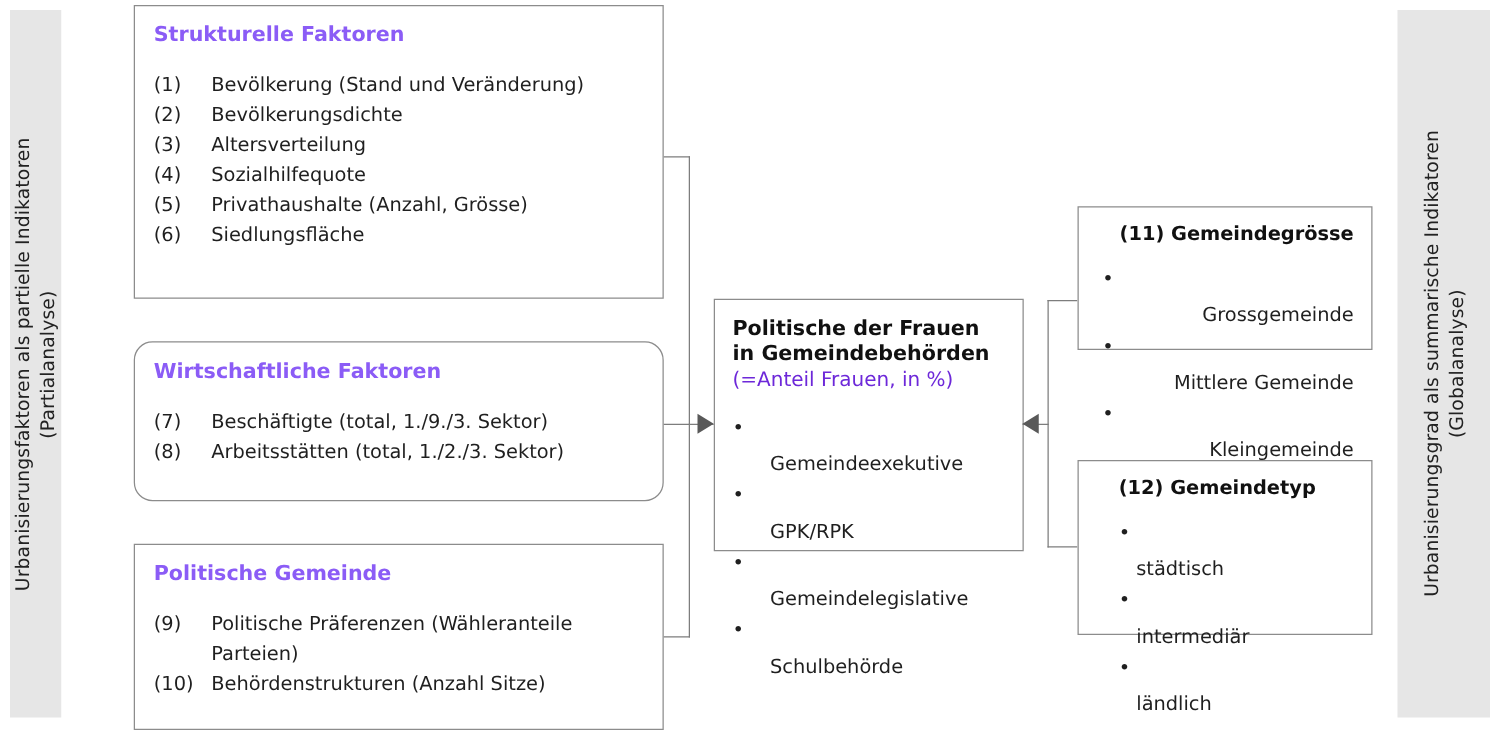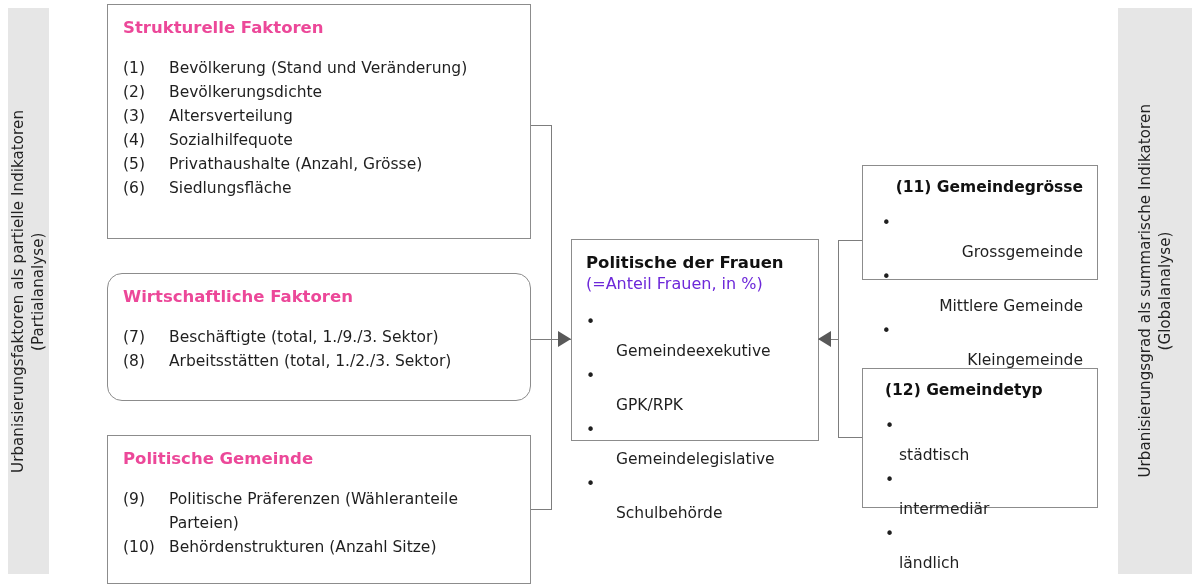--- a/index.html
+++ b/index.html
@@ -43,21 +43,21 @@
   
   .box {
     position: absolute;
     background: #ffffff;
     border: 1.3px solid #8c8c8c;
     box-sizing: border-box;
   }
   .box-title {
     font-weight: bold;
     font-size: 16.5px;
-    color: #ec4899;
+    color: #8b5cf6;
     line-height: 1.25;
   }
   .box-title-sm {
     font-weight: bold;
     font-size: 15.5px;
     color: #111111;
     line-height: 1.25;
   }
 
   
@@ -122,21 +122,21 @@
   #box-center .center-sub {
     font-size: 16px;
     line-height: 1.25;
     color: #6d28d9;
     font-weight: normal;
     margin-top: 1px;
   }
   #box-center .bul-list { margin-top: 16px; }
 
   #box-size { left: 862px; top: 165px; width: 236px; height: 115px; padding: 12px 14px 0 14px; text-align: right; }
-  #box-type { left: 862px; top: 368px; width: 236px; height: 140px; padding: 12px 14px 0 22px; }
+  #box-type { left: 862px; top: 368px; width: 236px; height: 140px; padding: 12px 14px 0 32px; }
   #box-size .bul-list, #box-type .bul-list { margin-top: 14px; }
 
   
   .conn {
     position: absolute;
     background: #7d7d7d;
   }
   .conn-v { width: 1.3px; }
   .conn-h { height: 1.3px; }
 
@@ -235,20 +235,21 @@
 
   <div class="conn conn-h" style="left:531px; top:509px; width:21px;"></div>
 
   <div class="conn conn-v" style="left:551px; top:125px; height:385px;"></div>
 
   <div class="conn conn-h" style="left:551px; top:339px; width:21px;"></div>
   <div class="arrow arrow-right" style="left:558px; top:331px;"></div>
 
   <div class="box" id="box-center">
     <div class="center-head">Politische der Frauen</div>
+    <div class="center-head">in Gemeindebehörden</div>
     <div class="center-sub">(=Anteil Frauen, in %)</div>
     <ul class="bul-list">
       <li class="bul-row">
         <span class="bul-dot-wide">•</span>
         <span class="bul-val">Gemeindeexekutive</span>
       </li>
       <li class="bul-row">
         <span class="bul-dot-wide">•</span>
         <span class="bul-val">GPK/RPK</span>
       </li>

